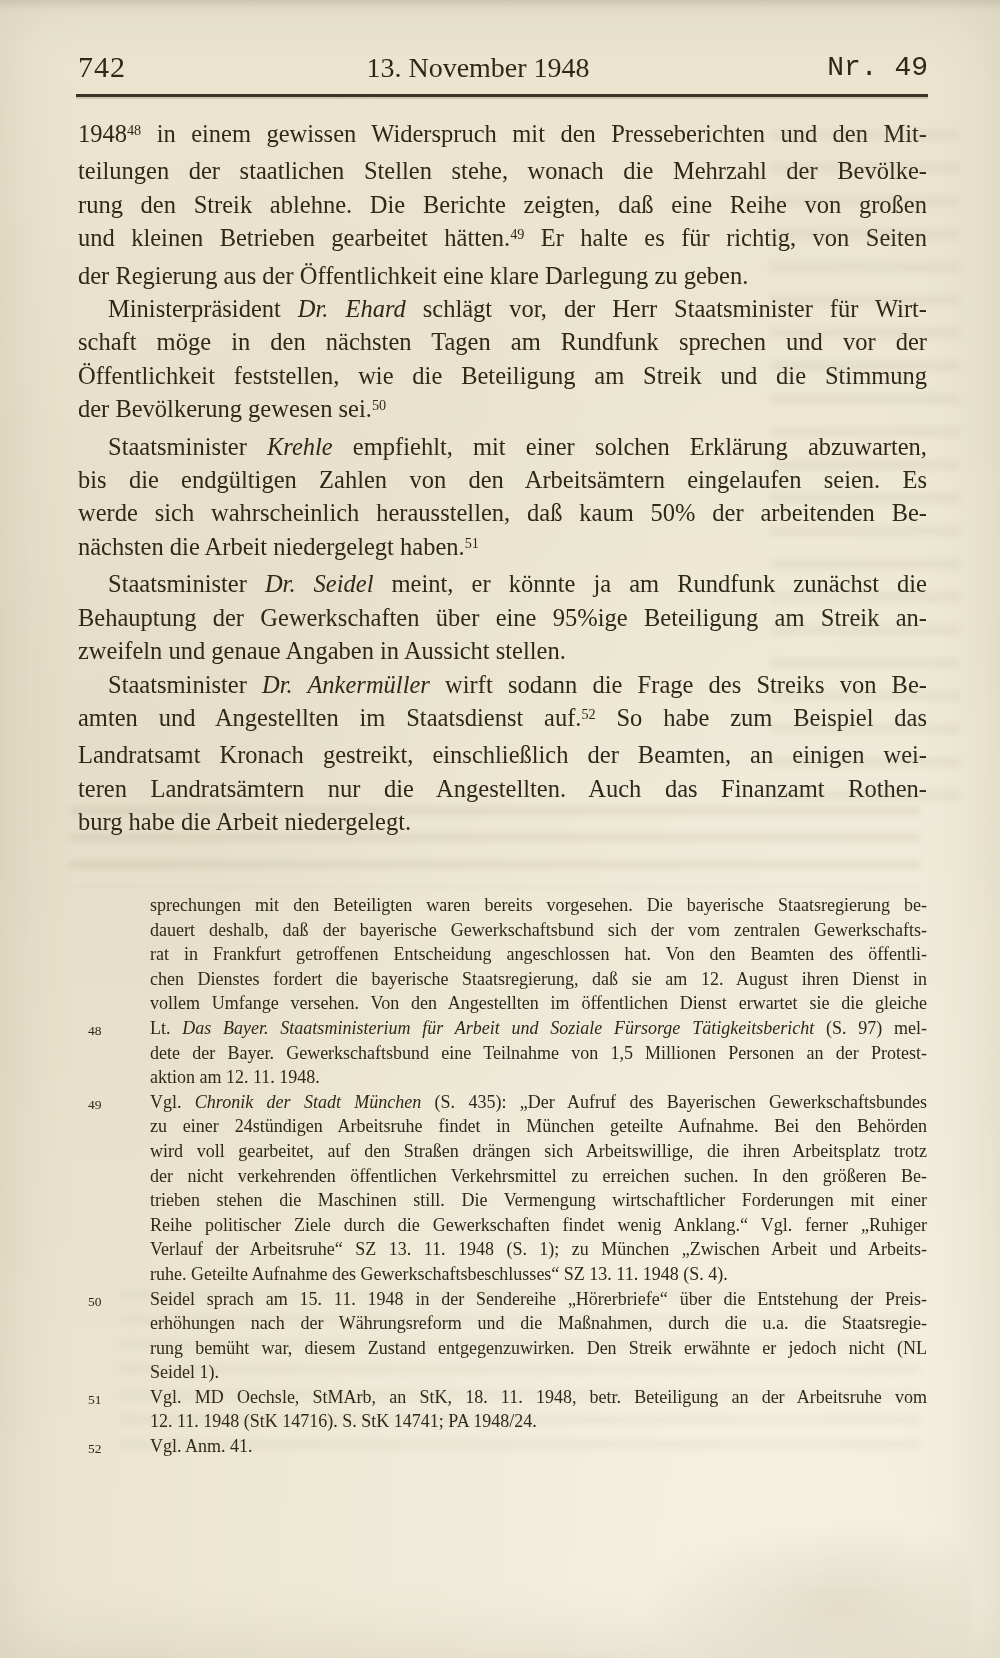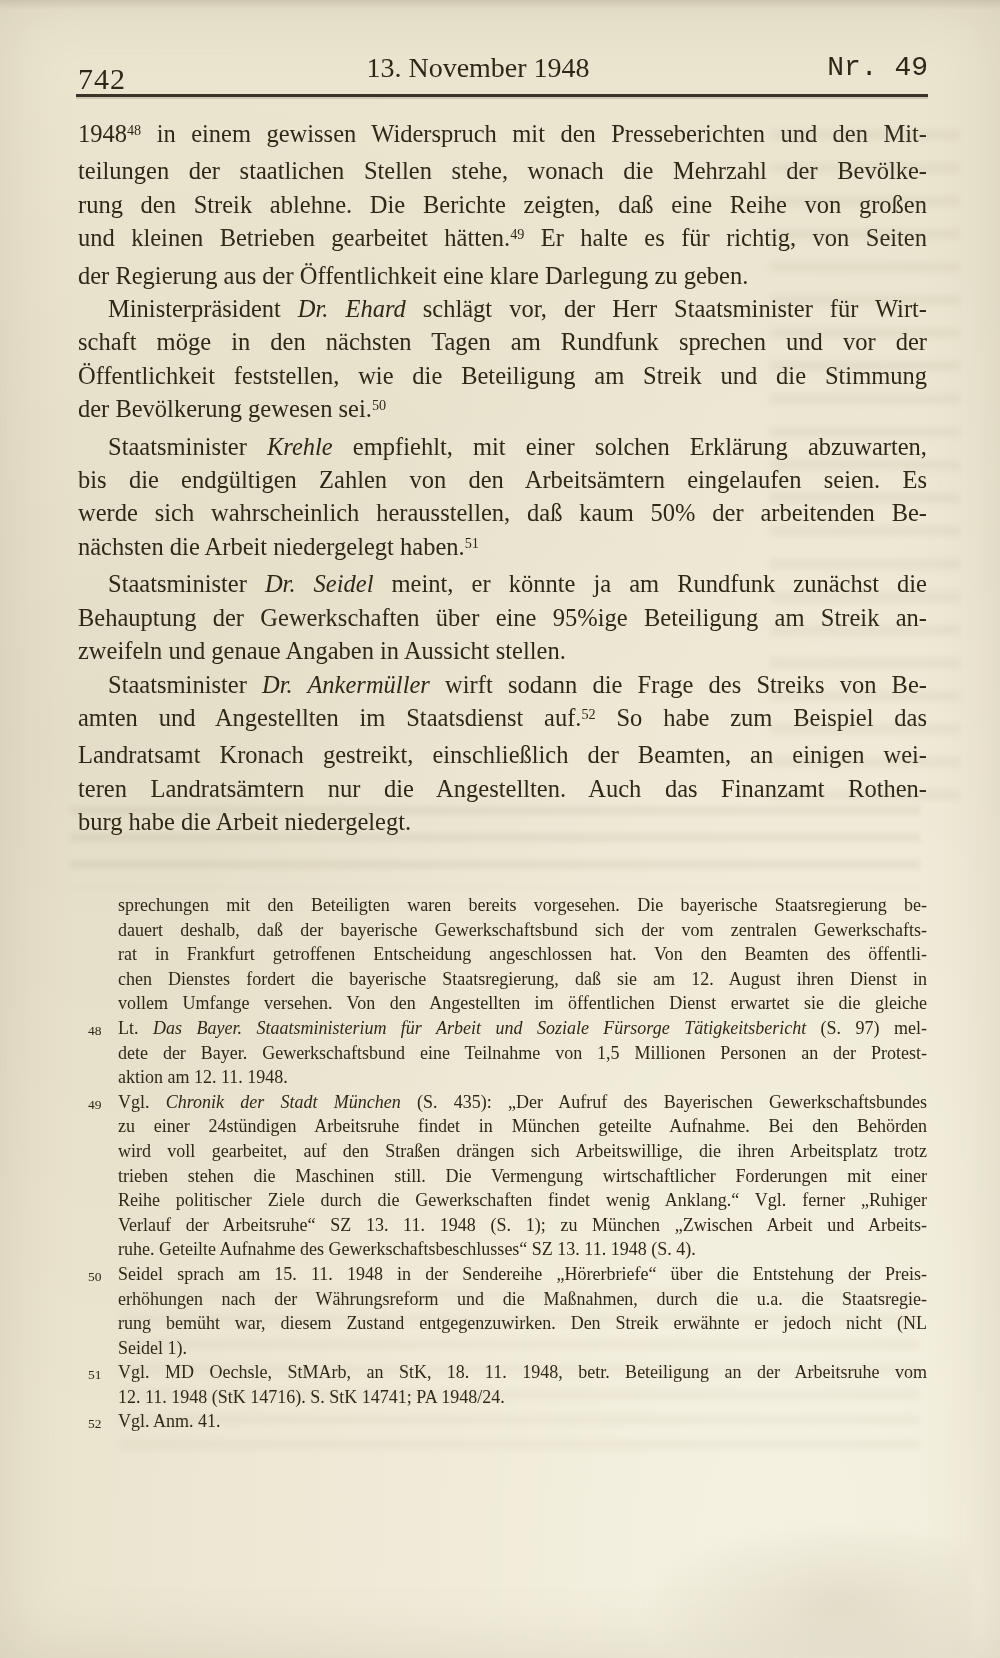--- a/index.html
+++ b/index.html
@@ -14,21 +14,21 @@
     background-image:
       radial-gradient(ellipse at 78% 96%, rgba(255,252,240,0.55), transparent 62%),
       radial-gradient(ellipse at 10% 45%, rgba(219,211,188,0.45), transparent 55%),
       linear-gradient(180deg, rgba(140,135,115,0.22), rgba(140,135,115,0) 10px);
     box-shadow: inset 0 0 70px rgba(140,128,98,0.22);
     overflow:hidden;
     font-family:"Liberation Serif","DejaVu Serif",serif;
     color:var(--ink);
   }
   
-  .pagenum{position:absolute;left:78px;top:50px;font-size:30px;letter-spacing:1px;margin-top:12px;}
+  .pagenum{position:absolute;left:78px;top:50px;font-size:30px;letter-spacing:1px;}
   .hdate{position:absolute;left:78px;top:52px;width:800px;text-align:center;font-size:28px;}
   .issue{position:absolute;right:72px;top:52px;font-size:28px;font-family:Liberation Mono, monospace;}
   .rule{
     position:absolute;left:76px;top:94px;width:852px;height:3px;
     background:#3a3327;box-shadow:0 2px 0 rgba(70,60,40,0.18);
   }
   
   .bodytext{
     position:absolute;left:78px;top:117px;width:849px;
     font-size:24.5px;line-height:33.4px;
@@ -36,21 +36,21 @@
   .line{text-align:justify;text-align-last:justify;}
   .line.last{text-align-last:left;}
   .line.indent{padding-left:30px;}
   .i{font-style:italic;}
   .sup{font-size:0.58em;position:relative;top:-0.5em;}
   
   .footnotes{
     position:absolute;left:88px;top:893px;width:839px;
     font-size:18px;line-height:24.6px;
   }
-  .fn{display:flex;align-items:flex-start;}
+  .fn{display:flex;align-items:flex-start;gap:32px;}
   .fn-marker{flex:none;width:30px;font-size:13.5px;padding-top:3px;}
   .fn-text{flex:1;min-width:0;}
   
   .ghost{position:absolute;pointer-events:none;}
   .ghost-gap{
     left:70px;top:806px;width:850px;height:82px;
     background:repeating-linear-gradient(180deg, rgba(120,108,82,0.10) 0 9px, rgba(120,108,82,0) 9px 27px);
     filter:blur(2.5px);opacity:.8;
   }
   .ghost-right{
@@ -131,20 +131,21 @@
           <div class="line"><span>dete der Bayer. Gewerkschaftsbund eine Teilnahme von 1,5 Millionen Personen an der Protest-</span></div>
           <div class="line last"><span>aktion am 12. 11. 1948.</span></div>
         </div>
       </div>
       <div class="fn">
         <div class="fn-marker">49</div>
         <div class="fn-text">
           <div class="line"><span>Vgl. </span><span class="i">Chronik der Stadt München</span><span> (S. 435): „Der Aufruf des Bayerischen Gewerkschaftsbundes</span></div>
           <div class="line"><span>zu einer 24stündigen Arbeitsruhe findet in München geteilte Aufnahme. Bei den Behörden</span></div>
           <div class="line"><span>wird voll gearbeitet, auf den Straßen drängen sich Arbeitswillige, die ihren Arbeitsplatz trotz</span></div>
+          <div class="line"><span>der nicht verkehrenden öffentlichen Verkehrsmittel zu erreichen suchen. In den größeren Be-</span></div>
           <div class="line"><span>trieben stehen die Maschinen still. Die Vermengung wirtschaftlicher Forderungen mit einer</span></div>
           <div class="line"><span>Reihe politischer Ziele durch die Gewerkschaften findet wenig Anklang.“ Vgl. ferner „Ruhiger</span></div>
           <div class="line"><span>Verlauf der Arbeitsruhe“ SZ 13. 11. 1948 (S. 1); zu München „Zwischen Arbeit und Arbeits-</span></div>
           <div class="line last"><span>ruhe. Geteilte Aufnahme des Gewerkschaftsbeschlusses“ SZ 13. 11. 1948 (S. 4).</span></div>
         </div>
       </div>
       <div class="fn">
         <div class="fn-marker">50</div>
         <div class="fn-text">
           <div class="line"><span>Seidel sprach am 15. 11. 1948 in der Sendereihe „Hörerbriefe“ über die Entstehung der Preis-</span></div>

